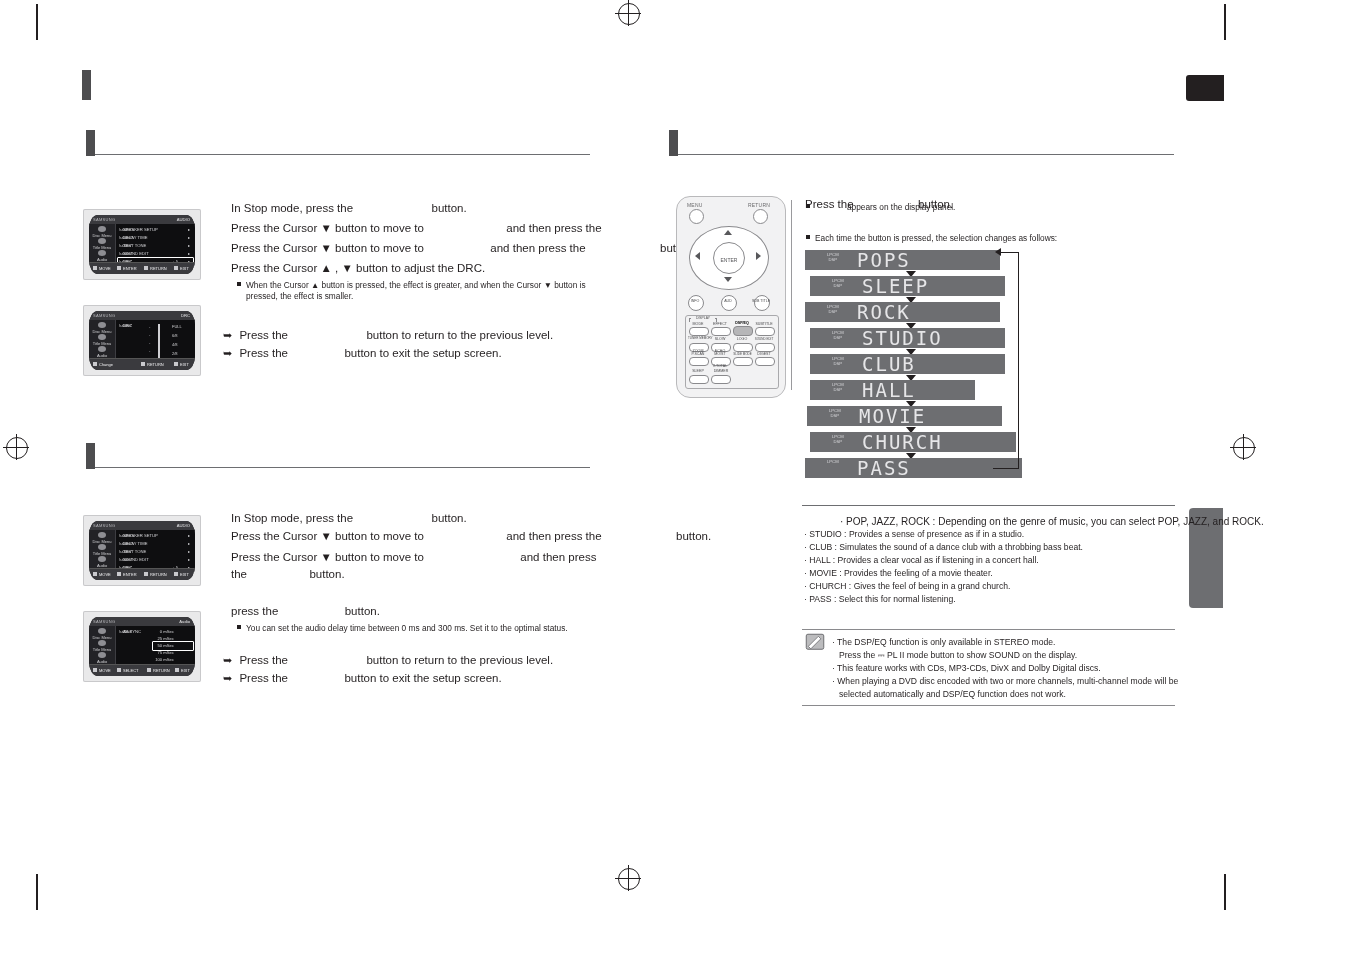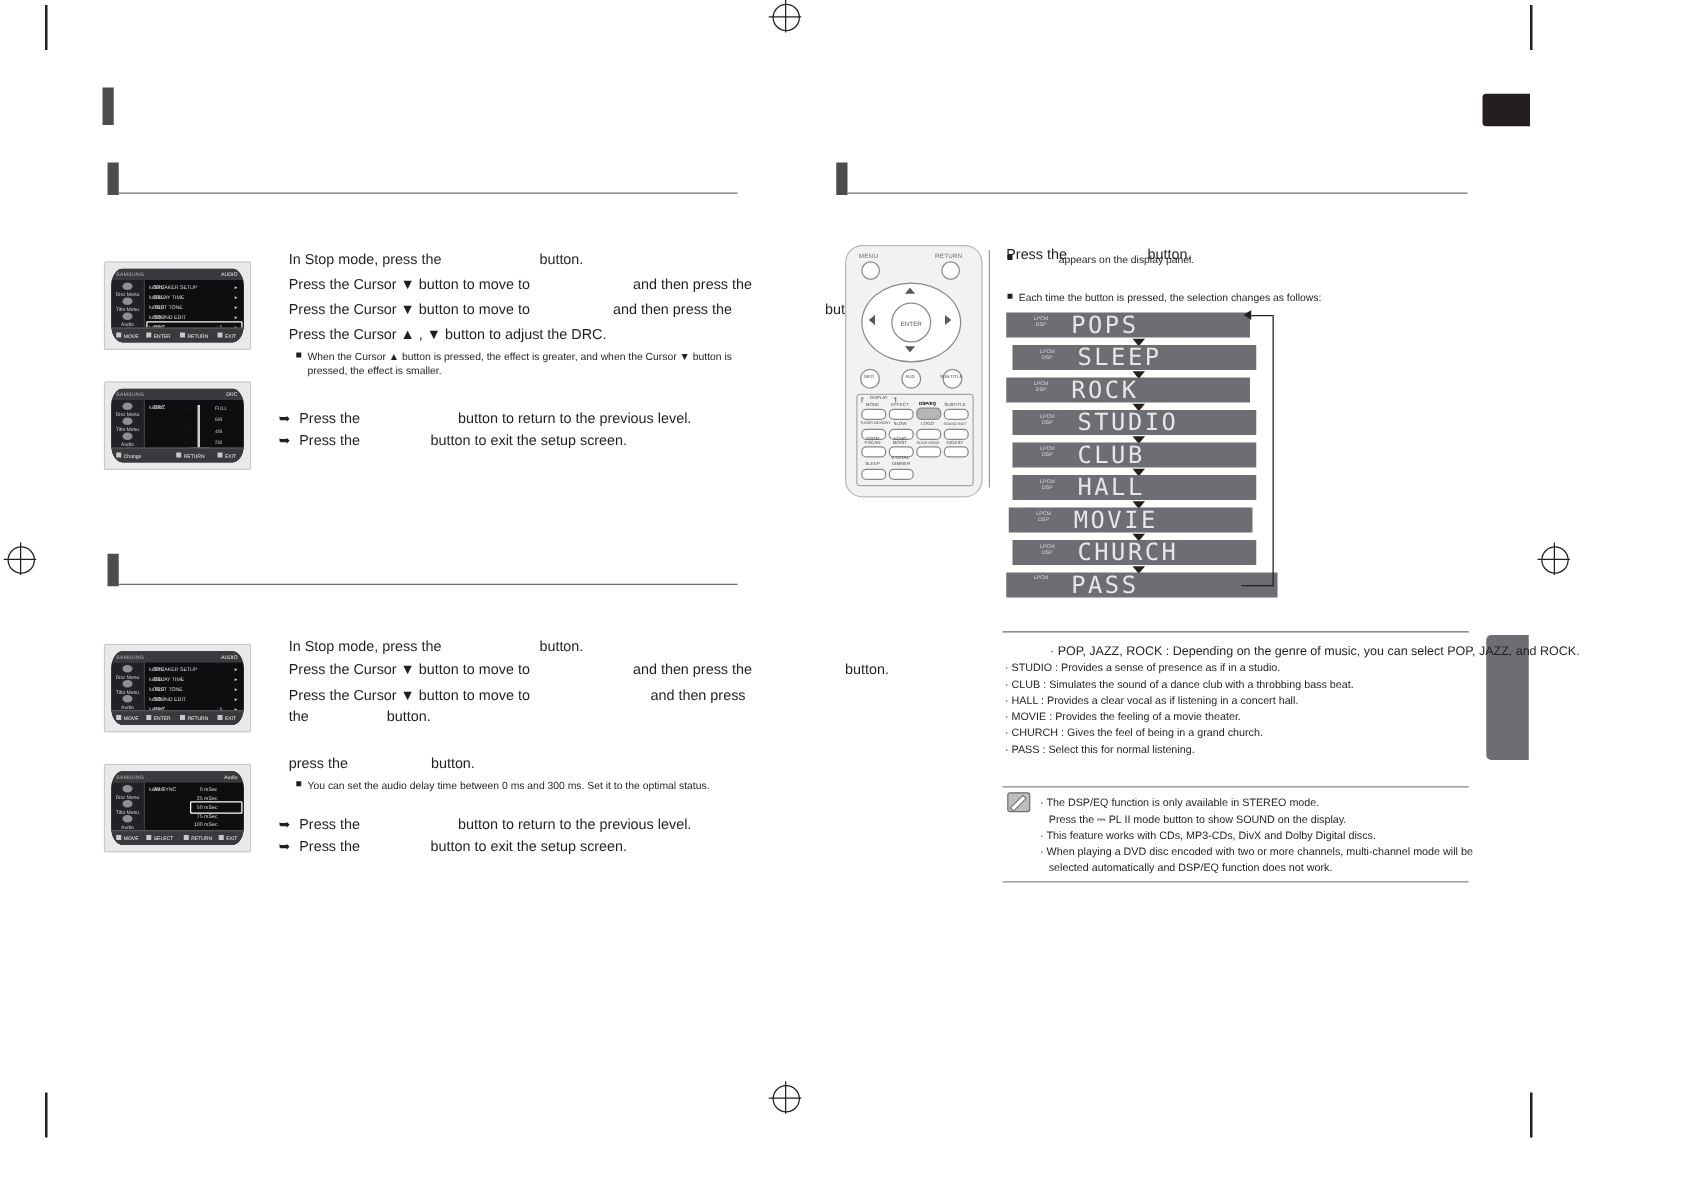--- a/index.html
+++ b/index.html
@@ -561,33 +561,33 @@
       <div class="dsp-name">STUDIO</div>
     </div>
     <div class="dsp-arrow" style="top:99px;"></div>
 
     <div class="dspbar" style="left:5px;top:104px;width:195px;">
       <div class="dsp-ind">LPCM<br>DSP</div>
       <div class="dsp-name">CLUB</div>
     </div>
     <div class="dsp-arrow" style="top:125px;"></div>
 
-    <div class="dspbar" style="left:5px;top:130px;width:195px;">
+    <div class="dspbar" style="left:5px;top:130px;width:165px;">
       <div class="dsp-ind">LPCM<br>DSP</div>
       <div class="dsp-name">HALL</div>
     </div>
     <div class="dsp-arrow" style="top:151px;"></div>
 
     <div class="dspbar" style="left:2px;top:156px;width:195px;">
       <div class="dsp-ind">LPCM<br>DSP</div>
       <div class="dsp-name">MOVIE</div>
     </div>
     <div class="dsp-arrow" style="top:177px;"></div>
 
-    <div class="dspbar" style="left:5px;top:182px;width:195px;">
+    <div class="dspbar" style="left:5px;top:182px;width:195px;padding-left:11px;">
       <div class="dsp-ind">LPCM<br>DSP</div>
       <div class="dsp-name">CHURCH</div>
     </div>
     <div class="dsp-arrow" style="top:203px;"></div>
 
     <div class="dspbar" style="left:0px;top:208px;width:217px;">
       <div class="dsp-ind" style="top:2px;">LPCM</div>
       <div class="dsp-name">PASS</div>
     </div>
 

